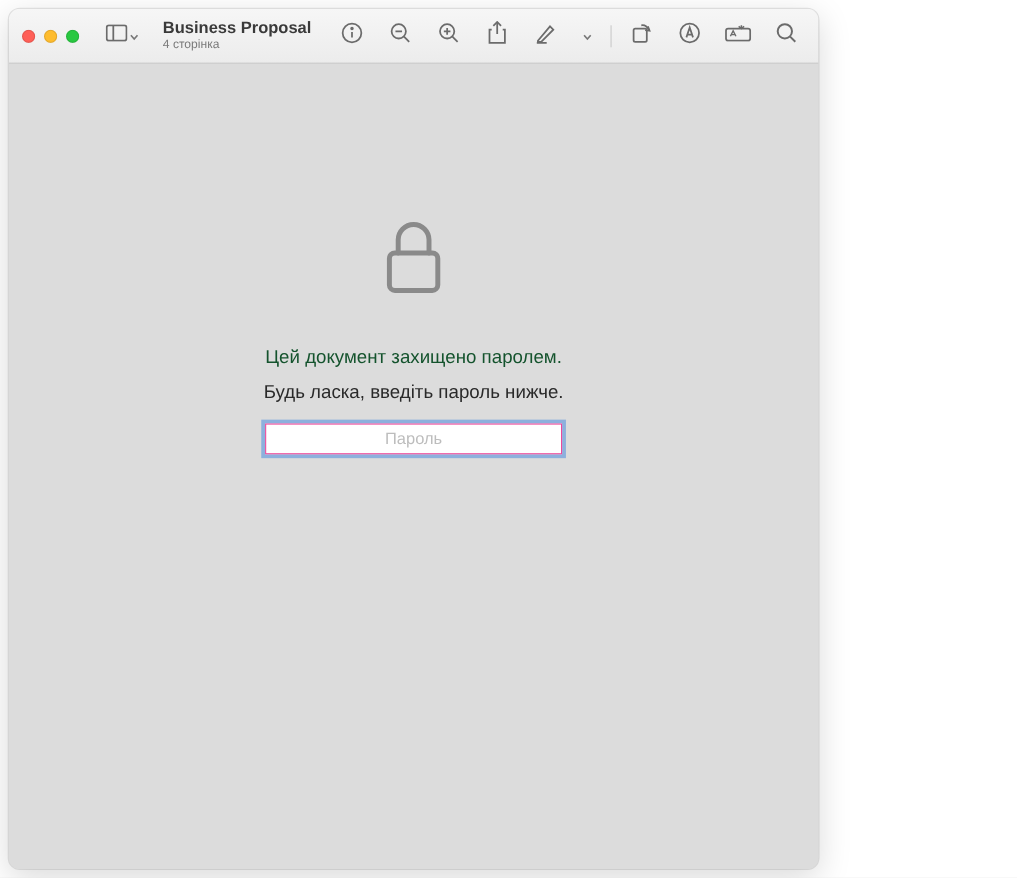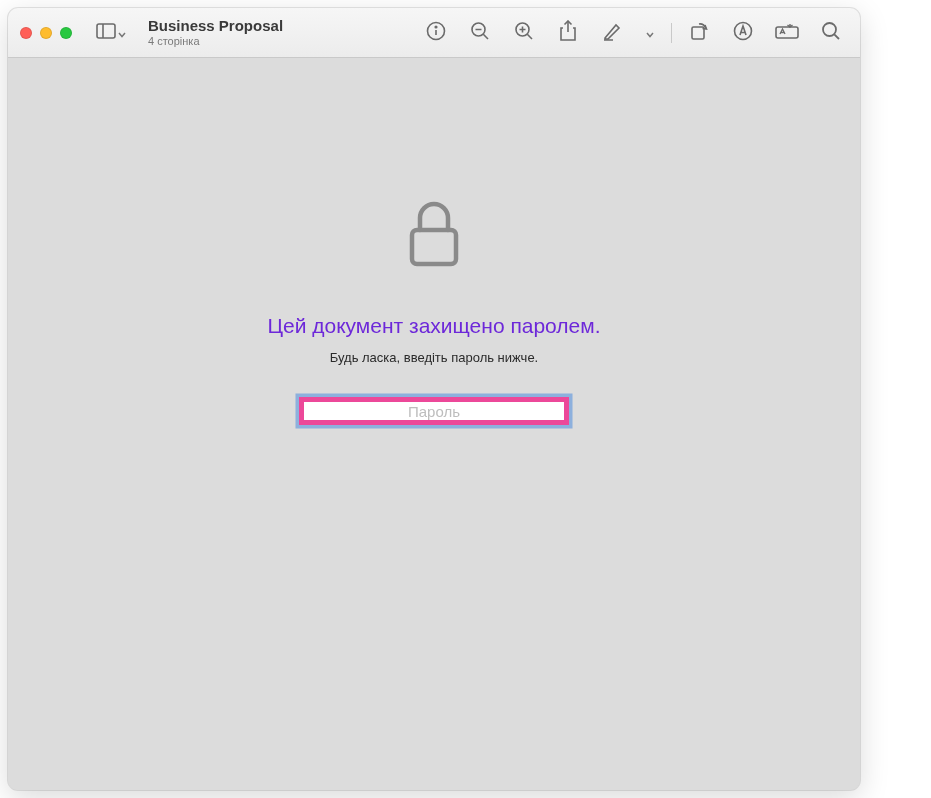--- a/index.html
+++ b/index.html
@@ -8,21 +8,21 @@
       box-sizing: border-box;
     }
     body {
       font-family: -apple-system, BlinkMacSystemFont, "Helvetica Neue", Arial, sans-serif;
       background: #fff;
       width: 931px;
       height: 798px;
       overflow: hidden;
     }
     .window {
-      width: 852px;
+      width: 736px;
       height: 782px;
       margin: 8px;
       background: #dcdcdc;
       border-radius: 10px;
       box-shadow: 0 0 0 1px rgba(0,0,0,0.1), 0 8px 30px rgba(0,0,0,0.15);
       overflow: hidden;
       display: flex;
       flex-direction: column;
     }
     .toolbar {
@@ -98,34 +98,34 @@
       display: flex;
       flex-direction: column;
       align-items: center;
       padding-top: 140px;
     }
     .lock-icon {
       margin-bottom: 40px;
       color: #8a8a8a;
     }
     .heading {
-      font-size: 21px;
+      font-size: 17px;
       font-weight: 400;
-      color: #6d28d9;
+      color: #14532d;
       margin-bottom: 12px;
     }
     .subheading {
-      font-size: 13px;
+      font-size: 17px;
       color: #2a2a2a;
-      margin-bottom: 32px;
+      margin-bottom: 18px;
     }
     .password-input {
       width: 270px;
       height: 28px;
-      border: 5px solid #ec4899;
+      border: 1px solid #ec4899;
       background: #fff;
       font-size: 15px;
       text-align: center;
       outline: none;
       box-shadow: 0 0 0 3.5px rgba(77,140,222,0.55);
       border-radius: 0;
       color: #333;
     }
     .password-input::placeholder {
       color: #bdbdbd;

